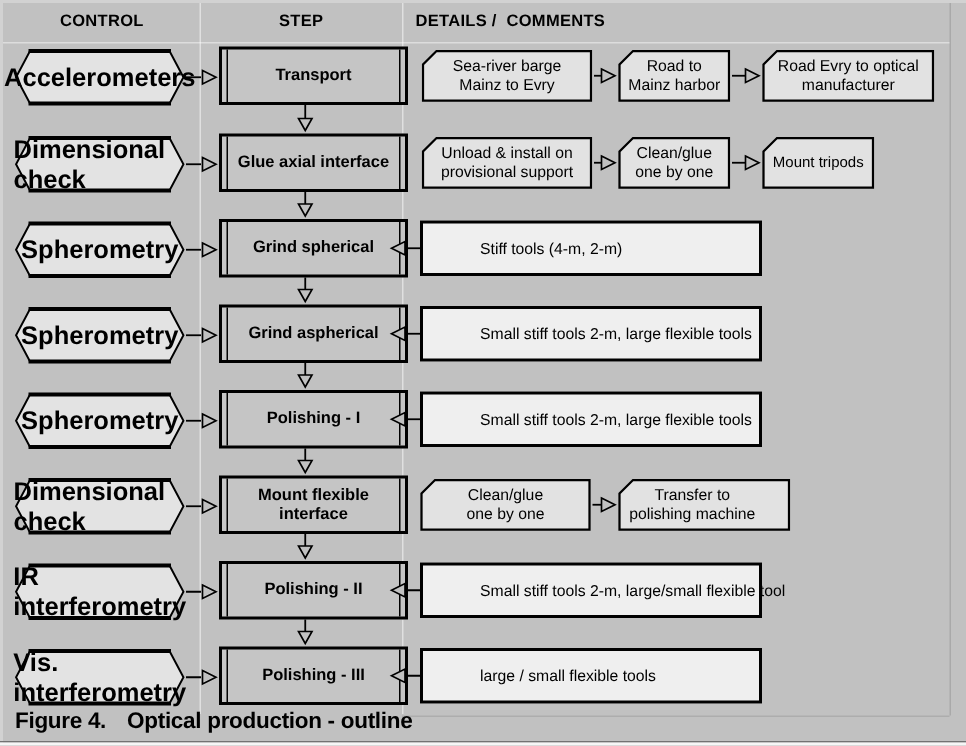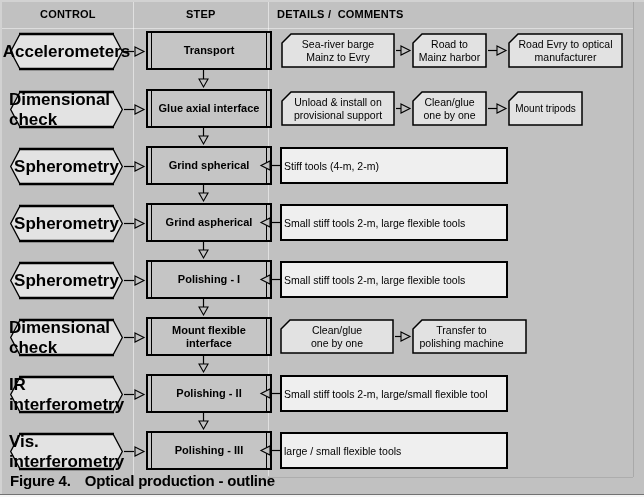--- a/index.html
+++ b/index.html
@@ -13,21 +13,21 @@
   .step-box { position:absolute; width:126px; height:39px; border:2px solid #000; background:#c5c5c5;
               display:flex; align-items:center; justify-content:center; }
   .step-label { font-weight:bold; font-size:11px; line-height:13px; text-align:center; color:#000; padding:0 8px; }
   .dline { position:absolute; top:0; bottom:0; width:1px; background:#000; }
   .dline.l { left:3px; } .dline.r { right:3px; }
   .card { position:absolute; height:35px; }
   .card-label { position:absolute; inset:1px; display:flex; flex-direction:column; align-items:center;
                 justify-content:center; font-size:10.5px; line-height:13px; text-align:center; color:#000; }
   .detail-rect { position:absolute; height:37px; width:228px; left:280px; border:2px solid #000; background:#efefef;
                  display:flex; align-items:center; }
-  .detail-rect .rect-label { font-size:10.5px; color:#000; padding-left:2px; white-space:nowrap; line-height:12px; }
+  .detail-rect .rect-label { font-size:10.5px; color:#000; padding-left:2px; white-space:nowrap; line-height:12px;margin-left:36px; }
   #connector-layer { position:absolute; left:0; top:0; pointer-events:none; }
   #connector-layer line { stroke:#000; stroke-width:1.2; }
   #connector-layer polygon { fill:#c1c1c1; stroke:#000; stroke-width:1.1; }
   .caption { position:absolute; left:10px; top:472px; font-weight:bold; font-size:15px; letter-spacing:-.2px; color:#000; }
   .caption .gap { display:inline-block; width:14px; }
   .vsep { position:absolute; top:2px; width:1px; height:474px; background:rgba(255,255,255,.5); }
   .hsep { position:absolute; left:2px; top:28px; width:631px; height:1px; background:rgba(255,255,255,.45); }
   .edge-top { position:absolute; left:0; top:0; width:644px; height:2px; background:#d2d2d2; }
   .edge-left { position:absolute; left:0; top:0; width:2px; height:497px; background:#d2d2d2; }
   .edge-right { position:absolute; left:633px; top:2px; width:1px; height:475px; background:rgba(0,0,0,.12); }

